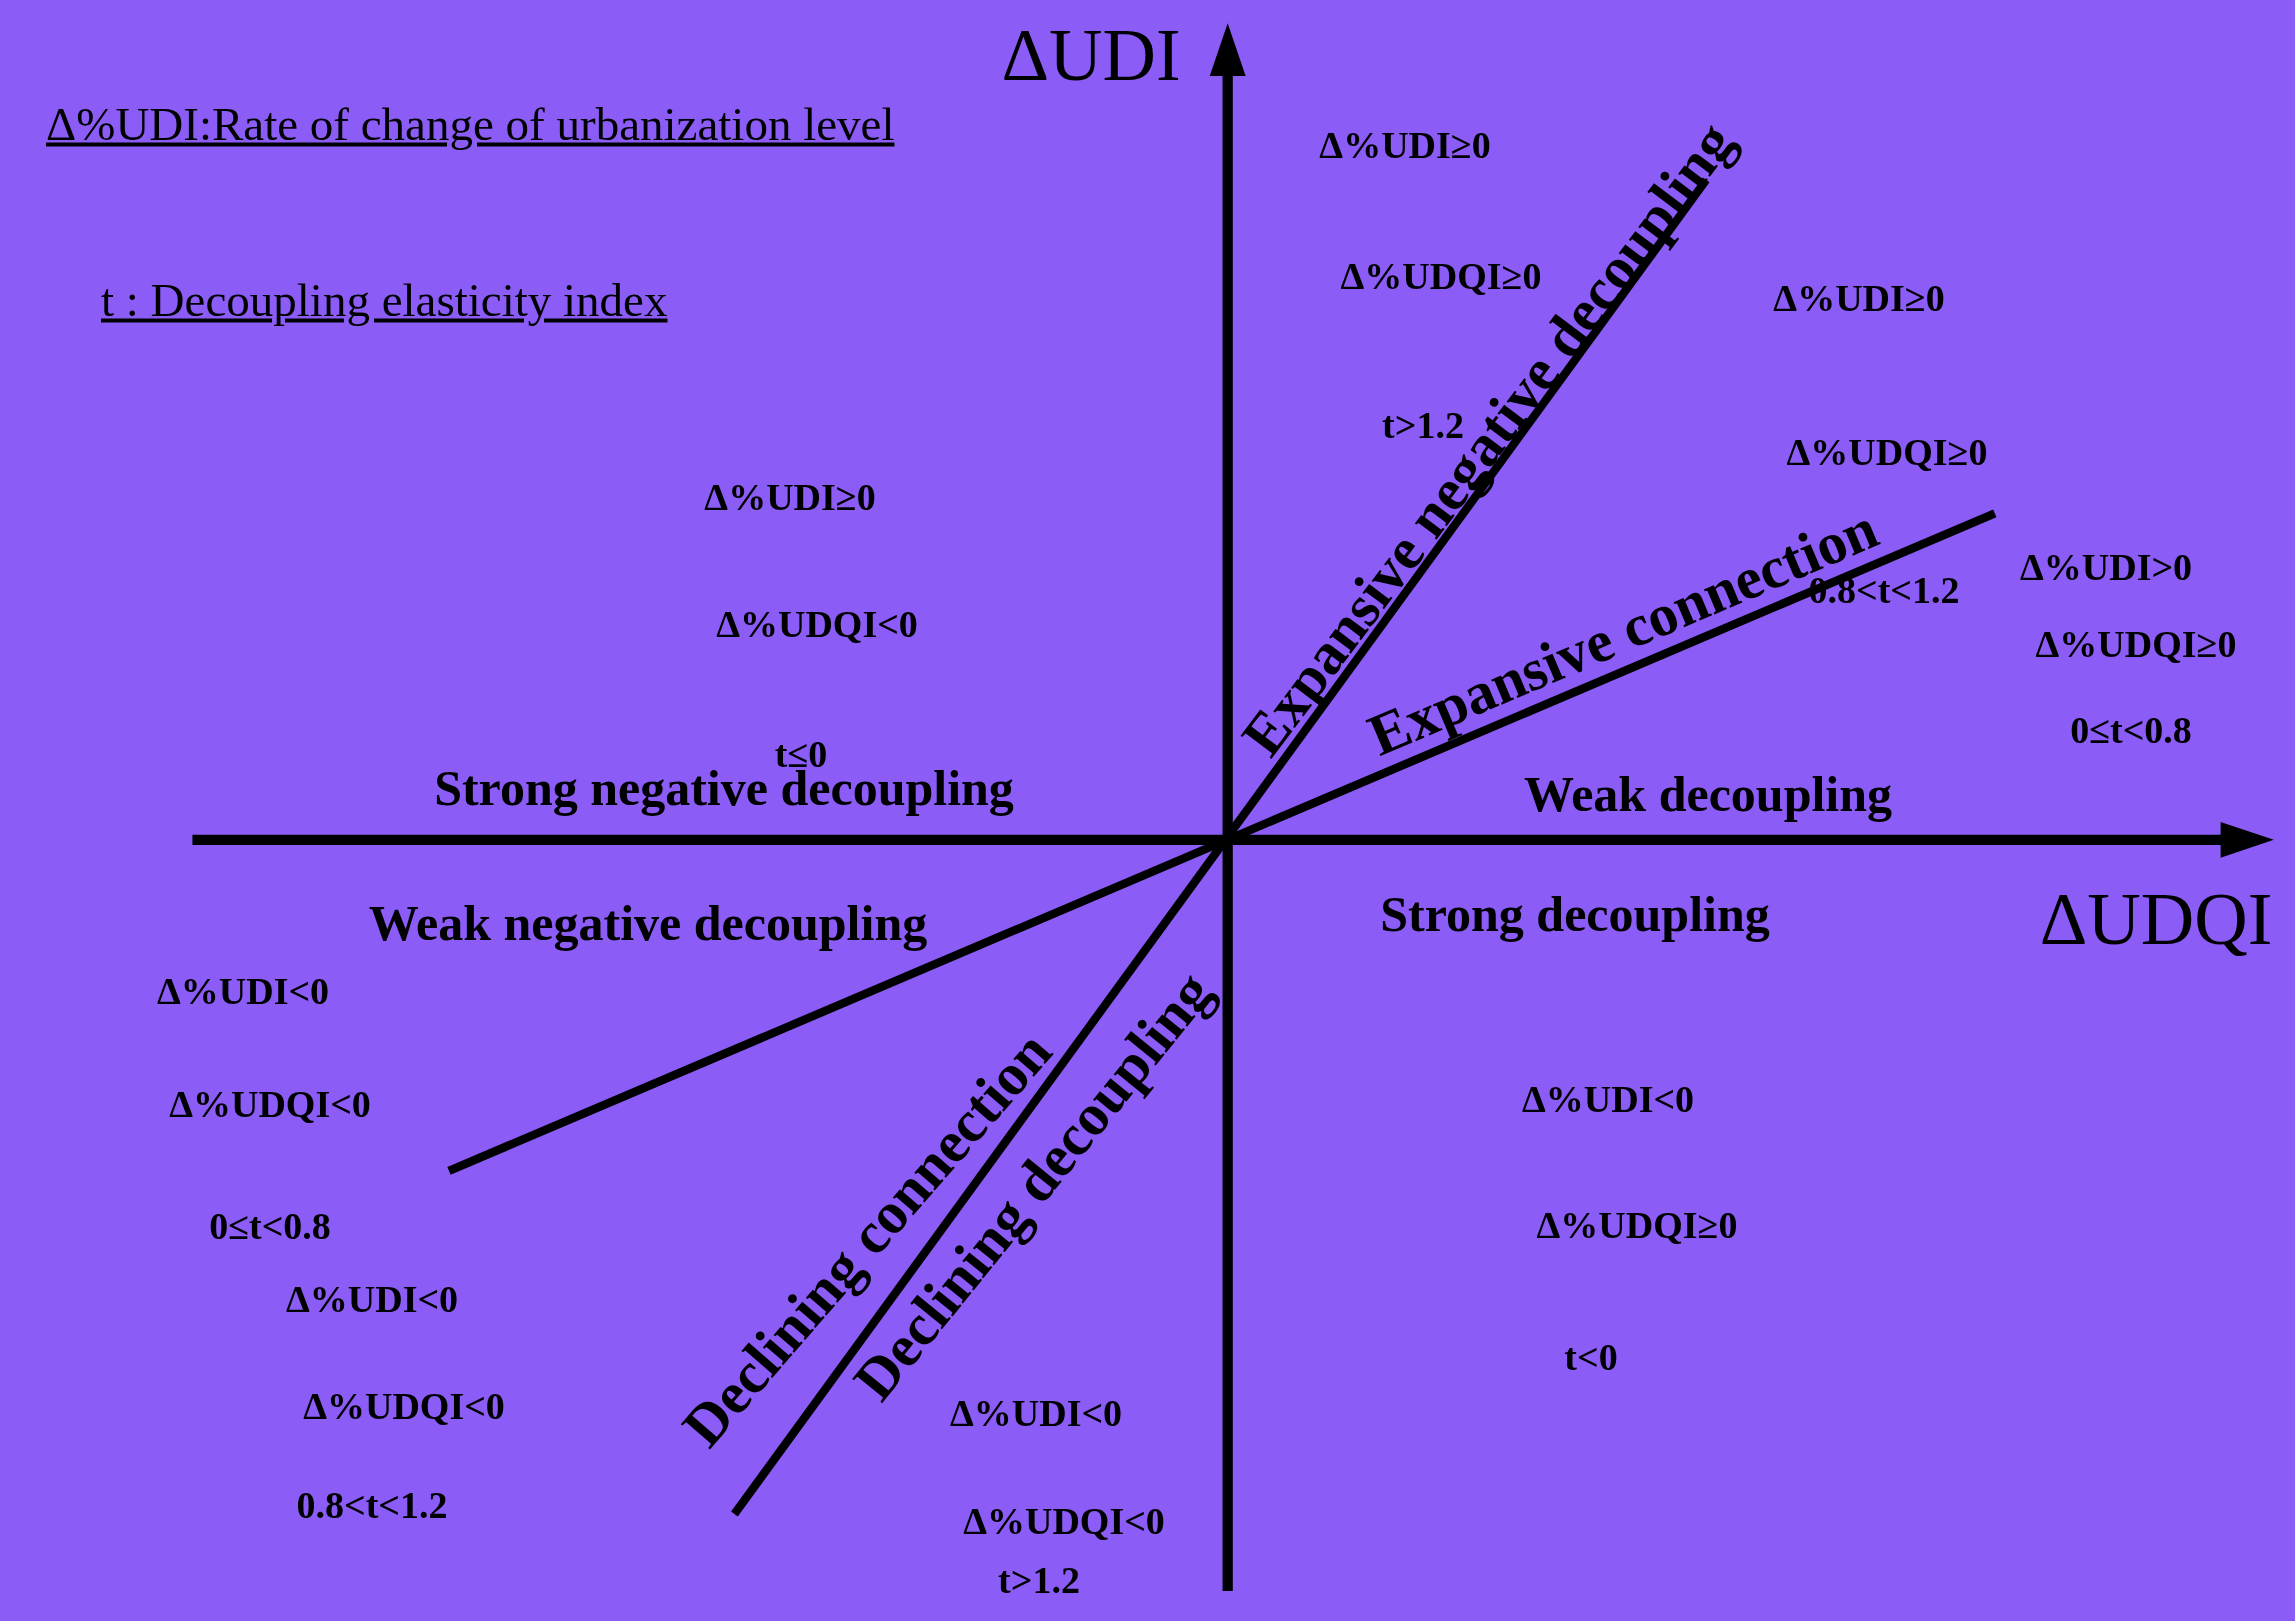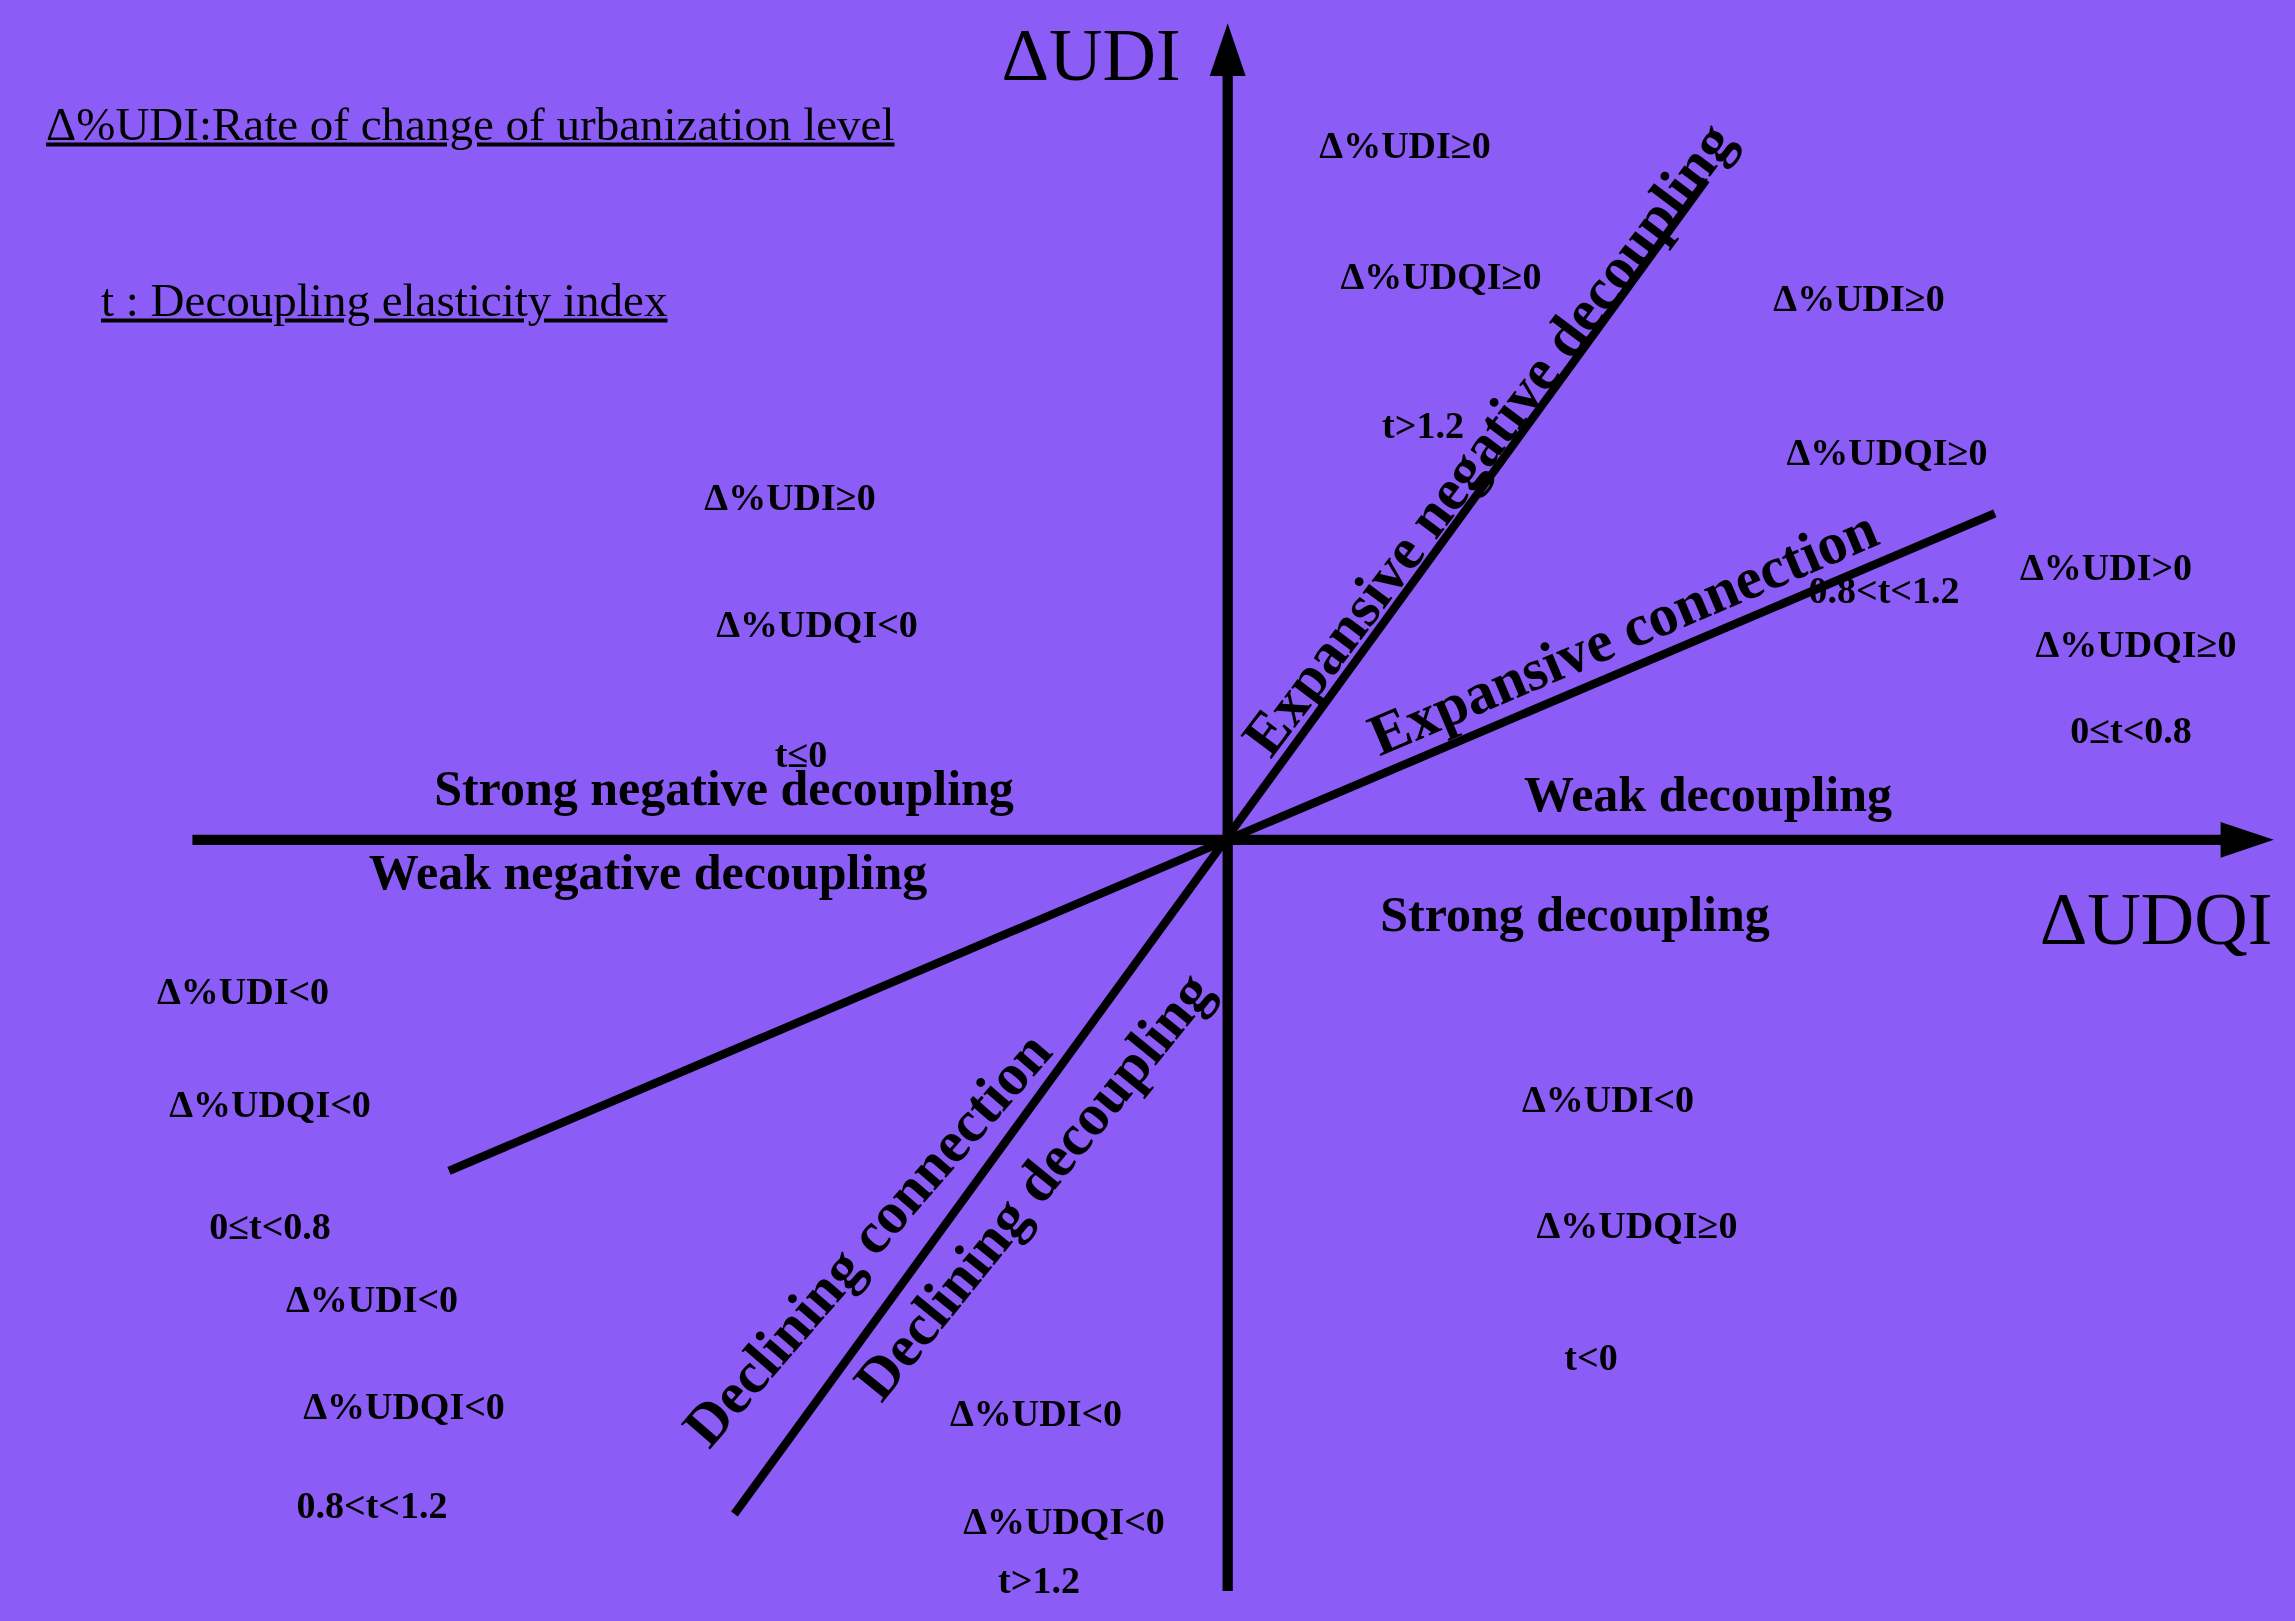--- a/index.html
+++ b/index.html
@@ -50,21 +50,21 @@
   <div class="t legend left-anchor" style="left:46px;top:124px;">Δ%UDI:Rate of change of urbanization level</div>
   <div class="t legend left-anchor" style="left:101px;top:300px;">t : Decoupling elasticity index</div>
 
   <div class="t diag rot53" style="left:1488px;top:439px;">Expansive negative decoupling</div>
   <div class="t diag rot23" style="left:1623px;top:632px;">Expansive connection</div>
   <div class="t diag rot49" style="left:867px;top:1239px;">Declining connection</div>
   <div class="t diag rot51" style="left:1033px;top:1186px;">Declining decoupling</div>
 
   <div class="t region" style="left:724px;top:788px;">Strong negative decoupling</div>
   <div class="t region" style="left:1708px;top:794px;">Weak decoupling</div>
-  <div class="t region" style="left:648px;top:872px;font-family:Liberation Serif, serif;">Weak negative decoupling</div>
+  <div class="t region" style="left:648px;top:923px;font-family:Liberation Serif, serif;">Weak negative decoupling</div>
   <div class="t region" style="left:1575px;top:914px;text-align:center;">Strong decoupling</div>
 
   <div class="t cond" style="left:1405px;top:145px;">Δ%UDI≥0</div>
   <div class="t cond" style="left:1441px;top:276px;">Δ%UDQI≥0</div>
   <div class="t cond" style="left:1423px;top:425px;">t&gt;1.2</div>
 
   <div class="t cond" style="left:1859px;top:298px;">Δ%UDI≥0</div>
   <div class="t cond" style="left:1887px;top:452px;">Δ%UDQI≥0</div>
   <div class="t cond" style="left:1884px;top:590px;">0.8&lt;t&lt;1.2</div>
 

